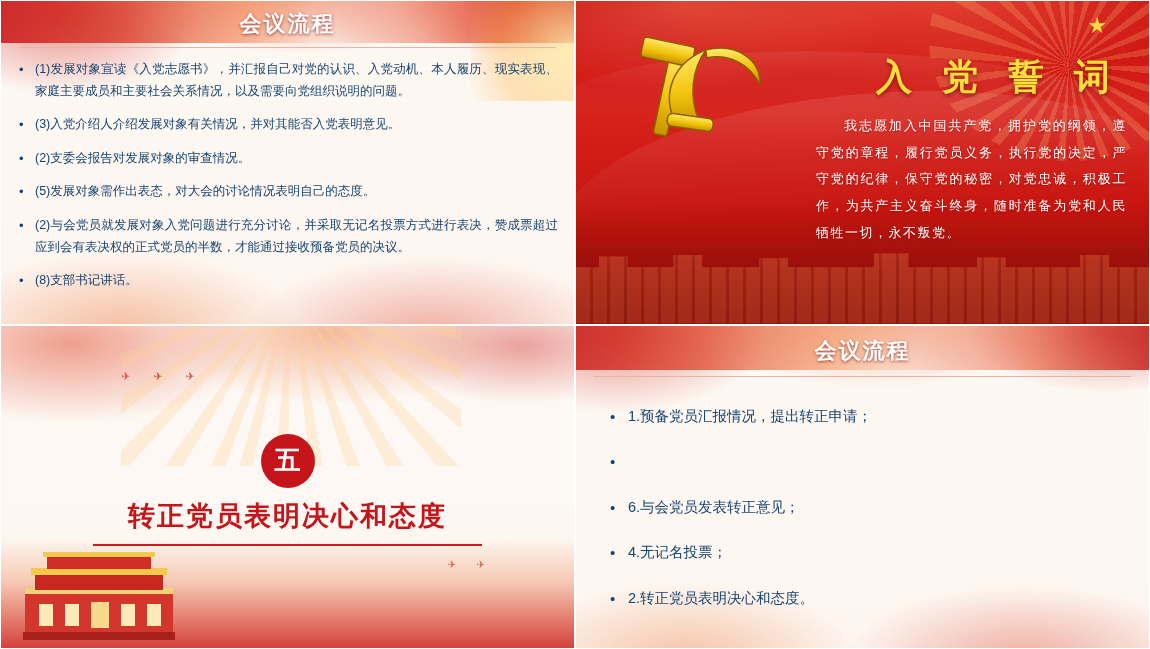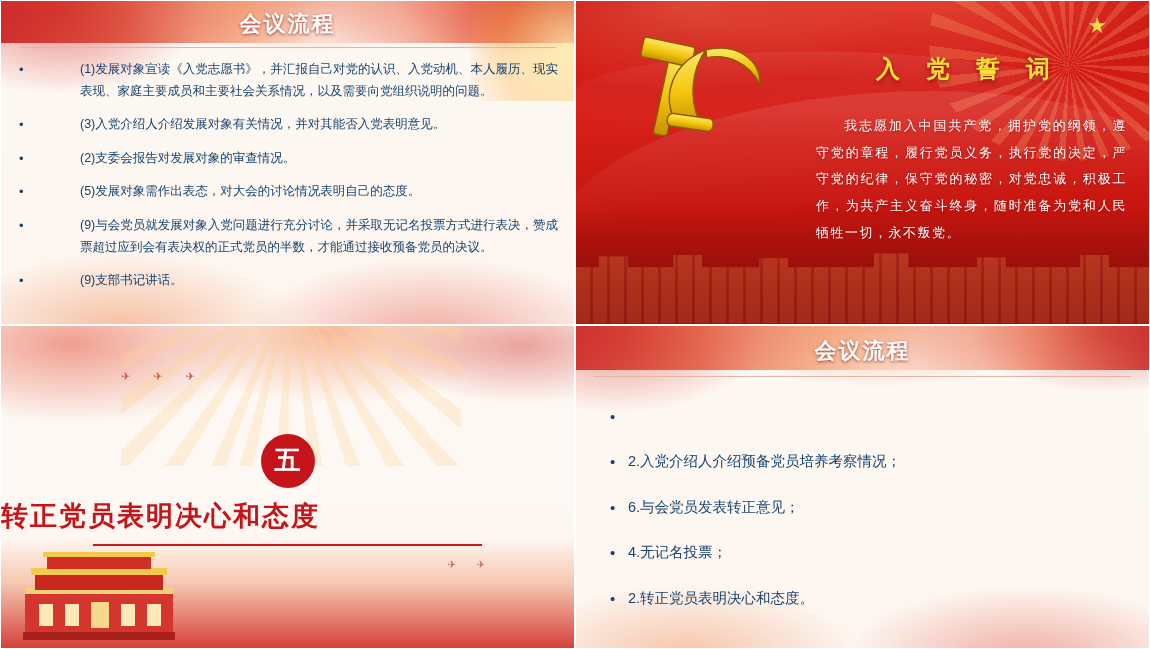--- a/index.html
+++ b/index.html
@@ -70,21 +70,21 @@
     margin-bottom: 11px;
     font-size: 12.5px; line-height: 1.75;
     color: #17436f;
   }
   .s1-item .bullet {
     flex: 0 0 16px;
     color: #17436f;
     font-size: 13px;
     line-height: 1.75;
   }
-  .s1-item .txt { flex: 1 1 auto; text-align: justify; margin-left: 45px; }
+  .s1-item .txt { flex: 1 1 auto; text-align: justify; }
 
   
   .s2 {
     background: linear-gradient(180deg,#c9100f 0%, #d7211a 35%, #c7150f 65%, #a80d0a 100%);
   }
   .s2-sky {
     position:absolute; inset:0;
     background:
       radial-gradient(ellipse 420px 150px at 62% -20px, rgba(255,120,90,.55), rgba(255,120,90,0) 70%),
       radial-gradient(ellipse 320px 120px at 18% 6px, rgba(255,160,120,.35), rgba(255,160,120,0) 70%);
@@ -122,24 +122,24 @@
   .s2-wall:after {
     content:"";
     position:absolute; left:0; right:0; bottom: 0; height: 76px;
     background:
       repeating-linear-gradient(90deg, rgba(190,60,35,.5) 0 14px, rgba(150,30,18,.5) 14px 17px),
       linear-gradient(180deg, rgba(210,90,50,.45), rgba(140,30,18,.6));
     clip-path: polygon(0 26%,4% 26%,4% 12%,9% 12%,9% 26%,17% 26%,17% 10%,22% 10%,22% 26%,32% 26%,32% 14%,37% 14%,37% 26%,52% 26%,52% 8%,58% 8%,58% 26%,70% 26%,70% 13%,75% 13%,75% 26%,88% 26%,88% 10%,93% 10%,93% 26%,100% 26%,100% 100%,0 100%);
   }
   .s2-title {
     position: absolute; left: 300px; top: 52px;
-    font-size: 24px; font-weight: 700; color: #ffdf3a;
+    font-size: 36px; font-weight: 700; color: #ffdf3a;
     letter-spacing: 10px;
     text-shadow: 0 2px 4px rgba(90,0,0,.6);
-    font-family: Liberation Serif, serif;
+    font-family: Liberation Sans, sans-serif;
   }
   .s2-oath {
     position: absolute; left: 240px; right: 22px; top: 112px;
     color: #ffffff;
     font-size: 13px;
     line-height: 2.05;
     letter-spacing: 1.5px;
     text-align: justify;
     text-indent: 28px;
     font-family: "Liberation Serif", "DejaVu Serif", serif;
@@ -163,21 +163,21 @@
   .s3-birds { position:absolute; left: 120px; top: 44px; color:#c0392b; font-size: 11px; letter-spacing: 10px; opacity:.8;}
   .s3-num {
     position:absolute; left: 50%; top: 108px; transform: translateX(-50%);
     width: 54px; height: 54px; border-radius: 50%;
     background: #c5151a;
     color:#fff; font-size: 26px; font-weight:700;
     display:flex; align-items:center; justify-content:center;
     font-family: "Liberation Serif","DejaVu Serif", serif;
   }
   .s3-head {
-    position:absolute; left:0; right:0; top: 172px; text-align:left;
+    position:absolute; left:0; right:0; top: 172px; text-align:center;
     color:#c5151a; font-size: 27px; font-weight: 700; letter-spacing: 2px;
   }
   .s3-underline {
     position:absolute; left: 92px; right: 92px; top: 218px; height: 2px; background:#c5151a;
   }
   .s3-ground {
     position:absolute; left:0; right:0; bottom:0; height: 110px;
     background: linear-gradient(180deg, rgba(253,246,239,0) 0%, rgba(232,120,70,.35) 40%, rgba(205,35,28,.85) 100%);
   }
   .s3-tower {
@@ -242,25 +242,25 @@
       <div class="s1-item">
         <span class="bullet">•</span>
         <span class="txt">(2)支委会报告对发展对象的审查情况。</span>
       </div>
       <div class="s1-item">
         <span class="bullet">•</span>
         <span class="txt">(5)发展对象需作出表态，对大会的讨论情况表明自己的态度。</span>
       </div>
       <div class="s1-item">
         <span class="bullet">•</span>
-        <span class="txt">(9)与会党员就发展对象入党问题进行充分讨论，并采取无记名投票方式进行表决，赞成票超过应到会有表决权的正式党员的半数，才能通过接收预备党员的决议。</span>
-      </div>
-      <div class="s1-item">
-        <span class="bullet">•</span>
-        <span class="txt">(9)支部书记讲话。</span>
+        <span class="txt">(2)与会党员就发展对象入党问题进行充分讨论，并采取无记名投票方式进行表决，赞成票超过应到会有表决权的正式党员的半数，才能通过接收预备党员的决议。</span>
+      </div>
+      <div class="s1-item">
+        <span class="bullet">•</span>
+        <span class="txt">(8)支部书记讲话。</span>
       </div>
     </div>
   </div>
 
   <div class="slide s2">
     <div class="s2-sky"></div>
     <div class="s2-sunburst"></div>
     <div class="s2-ribbon2"></div>
     <div class="s2-ribbon"></div>
     <div class="s2-star">★</div>
@@ -327,24 +327,24 @@
   <div class="slide s4">
     <div class="s4-wash"></div>
     <div class="s4-top-strip"></div>
     <div class="s4-title-wrap">
       <span class="s4-title">会议流程</span>
     </div>
     <div class="s4-rule"></div>
     <div class="s4-body">
       <div class="s4-item">
         <span class="bullet">•</span>
-      </div>
-      <div class="s4-item">
-        <span class="bullet">•</span>
-        <span class="txt">2.入党介绍人介绍预备党员培养考察情况；</span>
+        <span class="txt">1.预备党员汇报情况，提出转正申请；</span>
+      </div>
+      <div class="s4-item">
+        <span class="bullet">•</span>
       </div>
       <div class="s4-item">
         <span class="bullet">•</span>
         <span class="txt">6.与会党员发表转正意见；</span>
       </div>
       <div class="s4-item">
         <span class="bullet">•</span>
         <span class="txt">4.无记名投票；</span>
       </div>
       <div class="s4-item">

